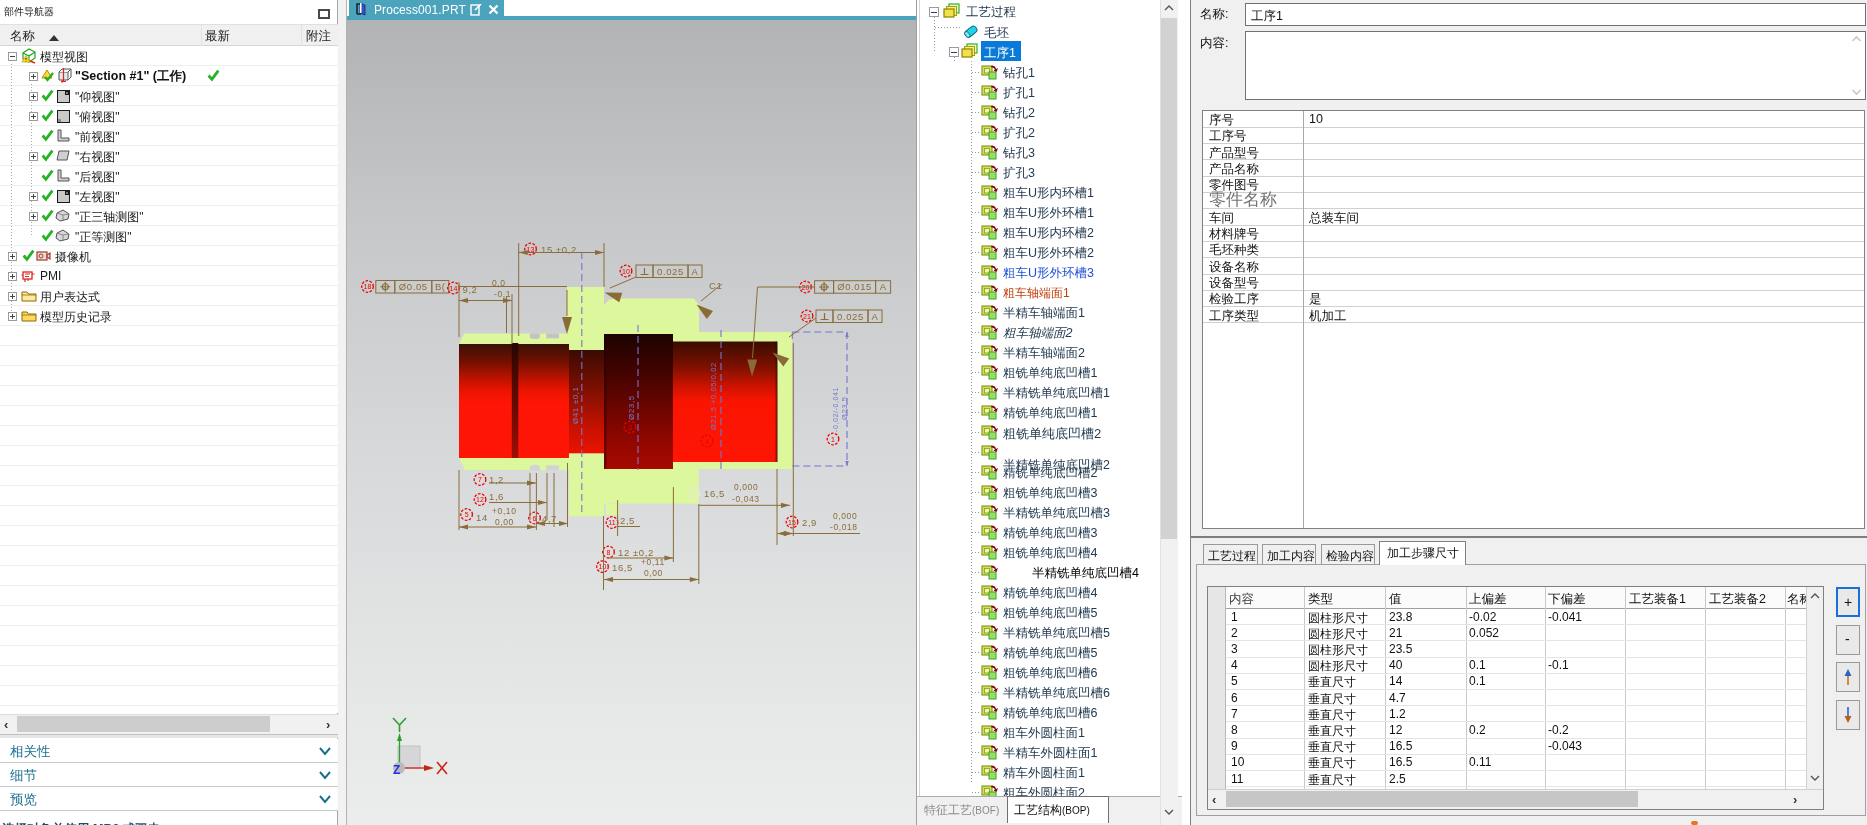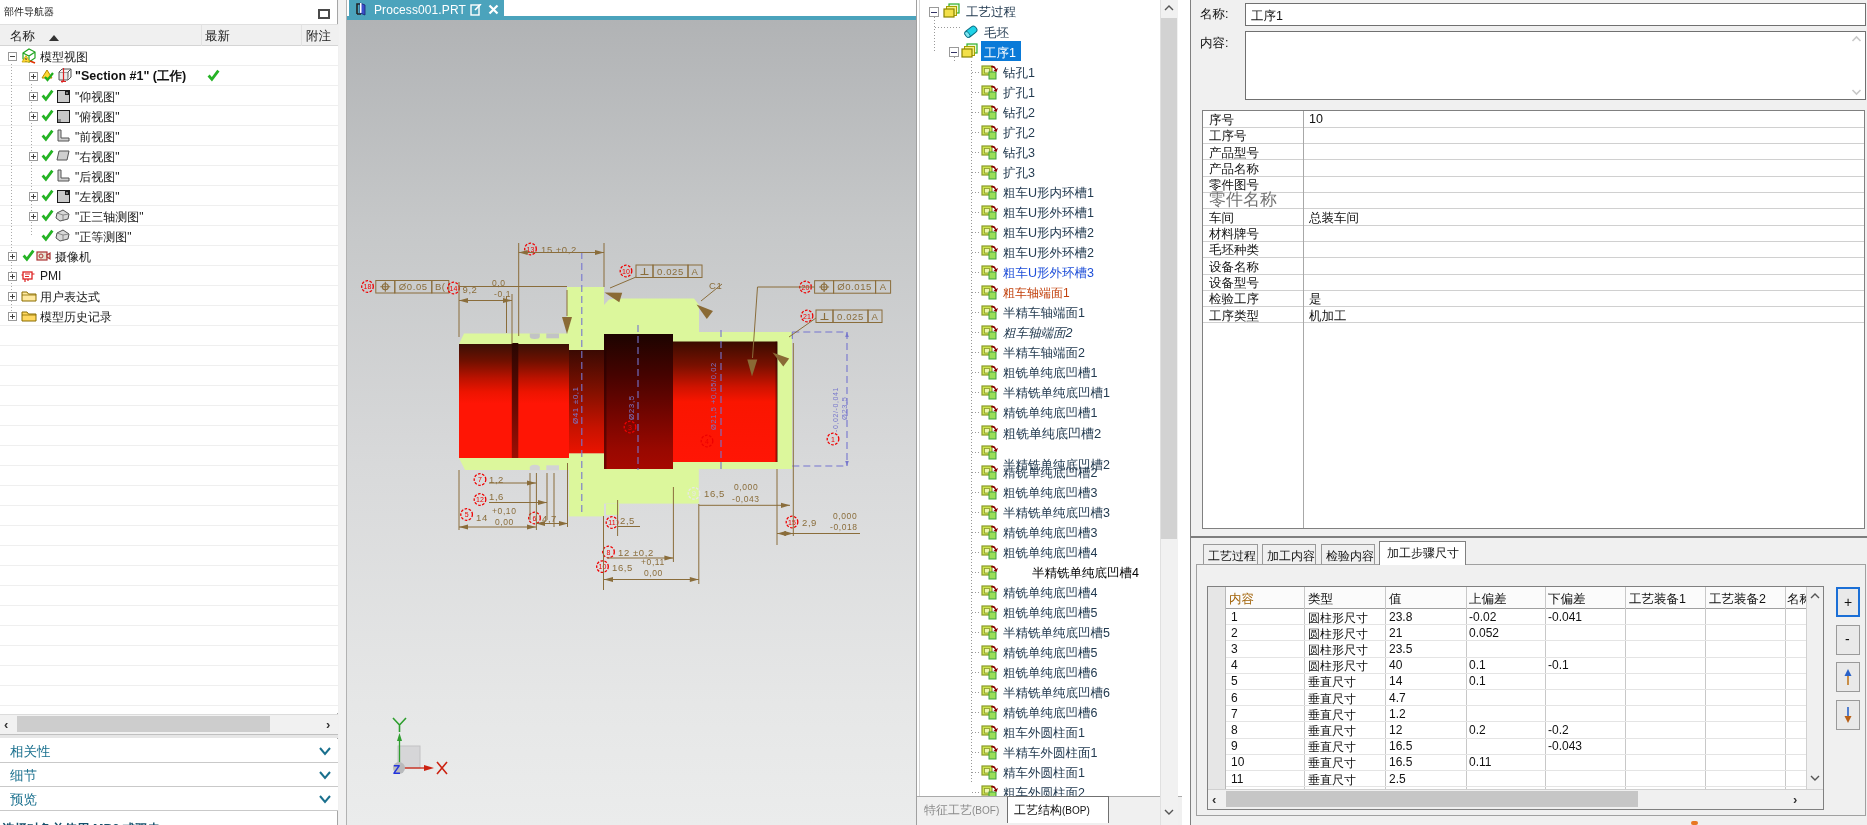--- a/index.html
+++ b/index.html
@@ -806,21 +806,21 @@
 <div class="a" style="left:1203px;top:544px;width:55px;height:20px;background:#f0f0f0;border:1px solid #999;border-bottom:none;"></div>
 <div class="a txt" style="left:1208px;top:547.5px;font-size:12px;color:#111;">工艺过程</div>
 <div class="a" style="left:1262px;top:544px;width:54px;height:20px;background:#f0f0f0;border:1px solid #999;border-bottom:none;"></div>
 <div class="a txt" style="left:1267px;top:547.5px;font-size:12px;color:#111;">加工内容</div>
 <div class="a" style="left:1321px;top:544px;width:54px;height:20px;background:#f0f0f0;border:1px solid #999;border-bottom:none;"></div>
 <div class="a txt" style="left:1326px;top:547.5px;font-size:12px;color:#111;">检验内容</div>
 <div class="a" style="left:1379px;top:540.5px;width:87px;height:24px;background:#fff;border:1px solid #808080;border-bottom:none;z-index:3;"></div>
 <div class="a txt" style="left:1387px;top:545px;font-size:12px;color:#111;z-index:4;">加工步骤尺寸</div>
 <div class="a" style="left:1207px;top:586px;width:617px;height:224px;background:#fff;border:1px solid #808080;z-index:2;"></div>
 <div class="a" style="left:1208px;top:587px;width:615px;height:22px;background:#fbfbfb;border-bottom:1px solid #a0a0a0;z-index:3;"></div>
-<div class="a txt" style="left:1229px;top:590.5px;font-size:12.5px;color:#a16207;z-index:5;">内容</div>
+<div class="a txt" style="left:1229px;top:590.5px;font-size:12.5px;color:#404040;z-index:5;">内容</div>
 <div class="a txt" style="left:1308px;top:590.5px;font-size:12.5px;color:#111;z-index:5;">类型</div>
 <div class="a txt" style="left:1389px;top:590.5px;font-size:12.5px;color:#111;z-index:5;">值</div>
 <div class="a txt" style="left:1469px;top:590.5px;font-size:12.5px;color:#111;z-index:5;">上偏差</div>
 <div class="a txt" style="left:1548px;top:590.5px;font-size:12.5px;color:#111;z-index:5;">下偏差</div>
 <div class="a txt" style="left:1629px;top:590.5px;font-size:12.5px;color:#111;z-index:5;">工艺装备1</div>
 <div class="a txt" style="left:1709px;top:590.5px;font-size:12.5px;color:#111;z-index:5;">工艺装备2</div>
 <div class="a txt" style="left:1787px;top:590.5px;font-size:12.5px;color:#111;z-index:5;">名称</div>
 <div class="a" style="left:1303.5px;top:587px;width:1px;height:202px;background:#c8c8c8;z-index:4;"></div>
 <div class="a" style="left:1384.7px;top:587px;width:1px;height:202px;background:#c8c8c8;z-index:4;"></div>
 <div class="a" style="left:1466.3px;top:587px;width:1px;height:202px;background:#c8c8c8;z-index:4;"></div>

